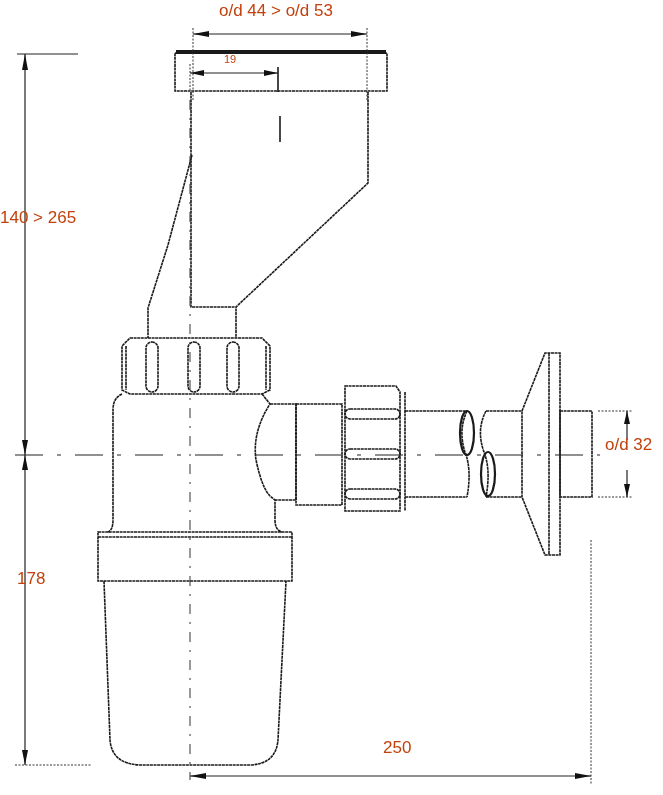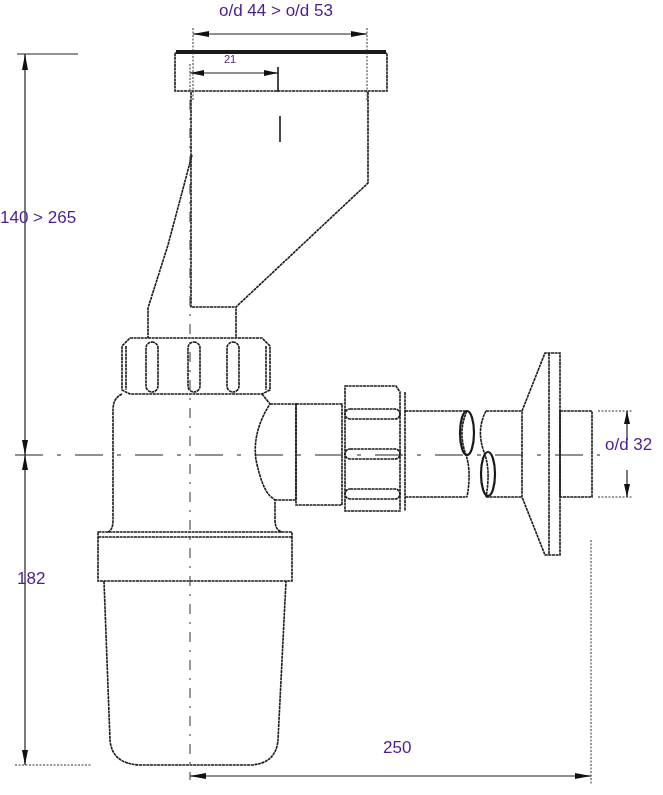--- a/index.html
+++ b/index.html
@@ -1,21 +1,21 @@
 <!DOCTYPE html>
 <html><head>
   <meta charset="utf-8">
   <style>
     html, body { margin: 0; padding: 0; background: #ffffff; }
     body { width: 663px; height: 795px; position: relative; overflow: hidden; }
     #drawing { position: absolute; left: 0; top: 0; width: 663px; height: 795px; }
     .lbl {
       position: absolute;
       font-family: "Liberation Sans", sans-serif;
-      color: #4c1d95;
+      color: #c2410c;
       white-space: nowrap;
       line-height: 1;
     }
     .lbl-top { left: 219px; top: 2px; font-size: 17px; }
     .lbl-32 { left: 224px; top: 54px; font-size: 11px; }
     .lbl-height { left: 0px; top: 209px; font-size: 17px; }
     .lbl-od32 { left: 605px; top: 436px; font-size: 17px; }
     .lbl-115 { left: 17px; top: 570px; font-size: 17px; }
     .lbl-250 { left: 383px; top: 739px; font-size: 17px; text-align: right; }
     svg .o { stroke: #1a1a1a; stroke-width: 1.6; fill: none; stroke-dasharray: 3 0.6; }
@@ -144,17 +144,17 @@
 
   <g>
     <line class="ext" x1="591" y1="540" x2="591" y2="785"></line>
     <line class="dim" x1="190" y1="776" x2="591" y2="776"></line>
     <polygon class="arrow" points="190,776 206,773 206,779"></polygon>
     <polygon class="arrow" points="591,776 575,773 575,779"></polygon>
   </g>
 </svg>
 
 <div class="lbl lbl-top">o/d 44 &gt; o/d 53</div>
-<div class="lbl lbl-32">21</div>
+<div class="lbl lbl-32">19</div>
 <div class="lbl lbl-height">140 &gt; 265</div>
 <div class="lbl lbl-od32">o/d 32</div>
-<div class="lbl lbl-115">182</div>
+<div class="lbl lbl-115">178</div>
 <div class="lbl lbl-250">250</div>
 
 </body></html>

